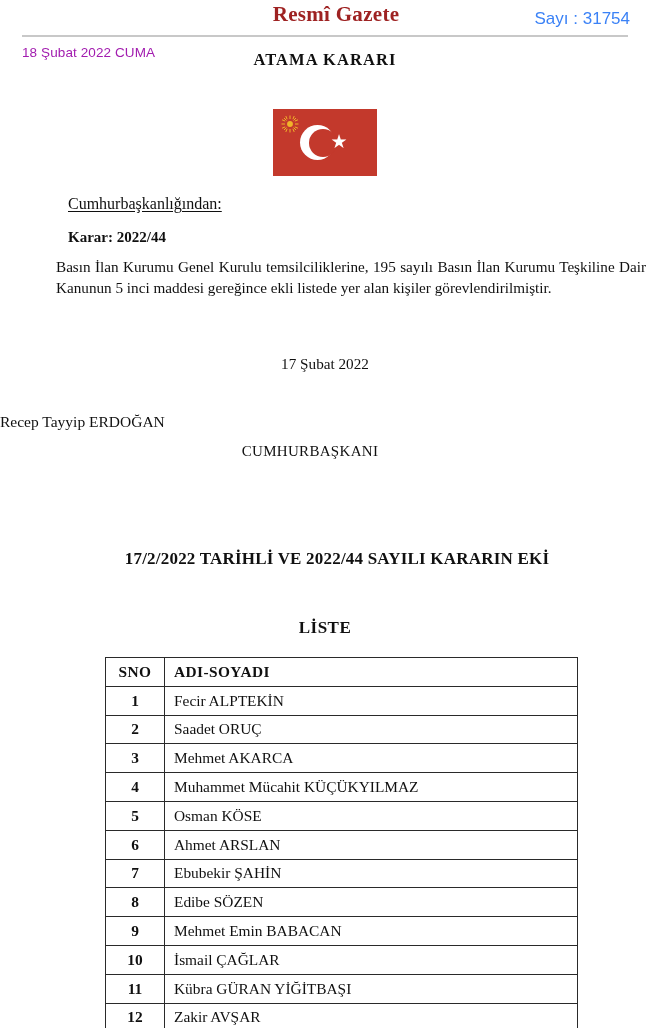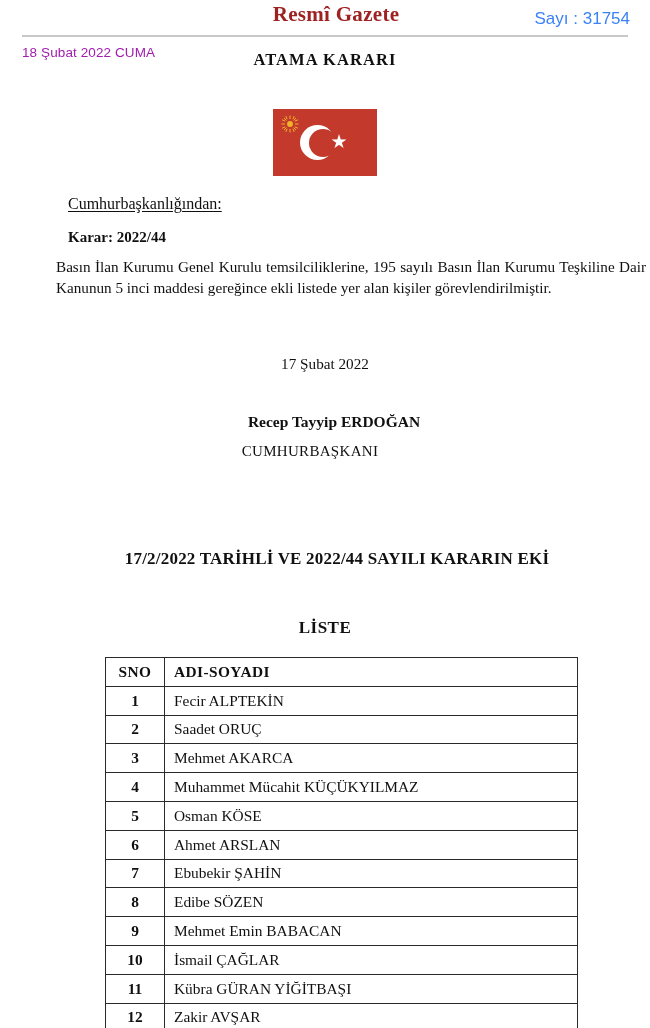--- a/index.html
+++ b/index.html
@@ -155,24 +155,22 @@
     top: 331px;
     text-align: center;
     font-size: 15.2px;
     margin-top: 24px;
   }
   .signer-name {
     position: absolute;
     left: 0;
     top: 413px;
     width: 620px;
-    text-align: center;
     font-size: 15.5px;
-    font-weight: bold;
-    margin-left: 24px;
+    font-weight: normal;
   }
   .signer-role {
     position: absolute;
     left: 0;
     top: 443px;
     width: 620px;
     text-align: center;
     font-size: 15px;
     letter-spacing: 0.3px;
   }

